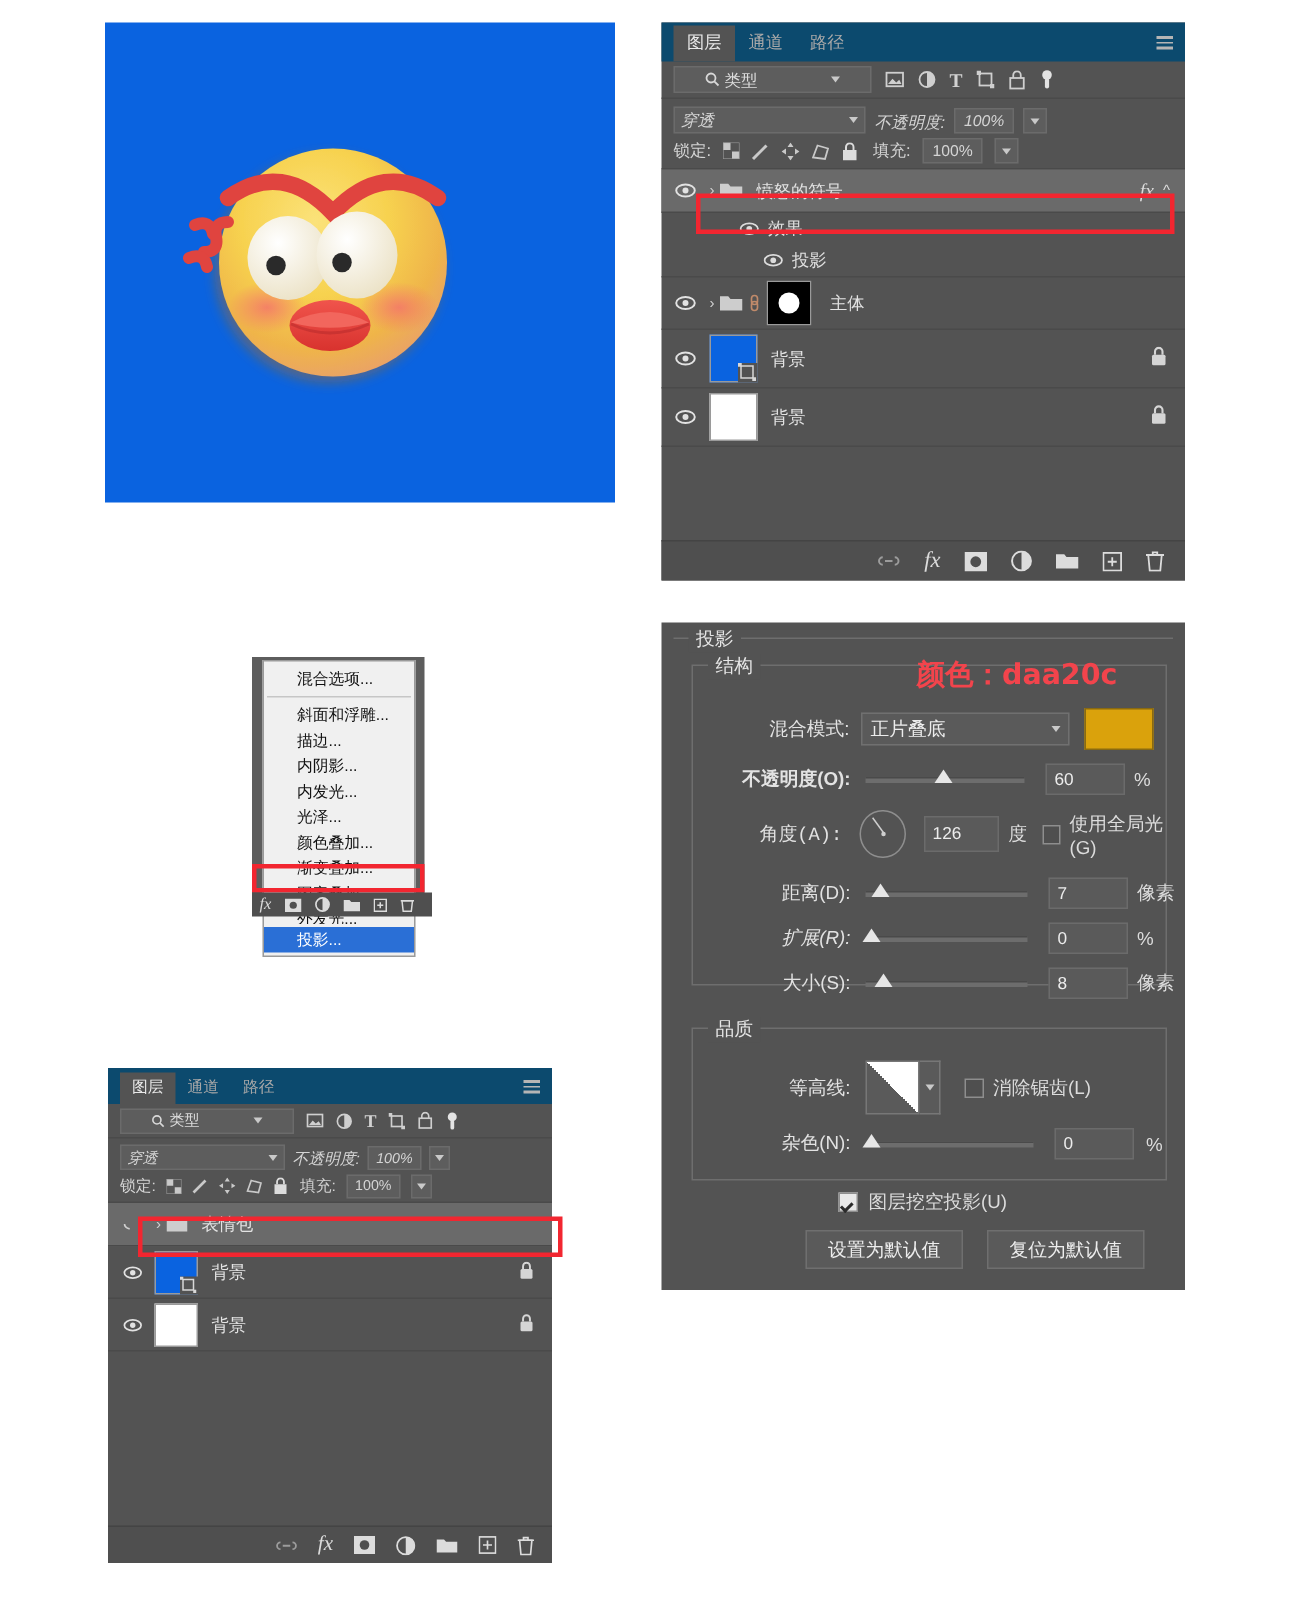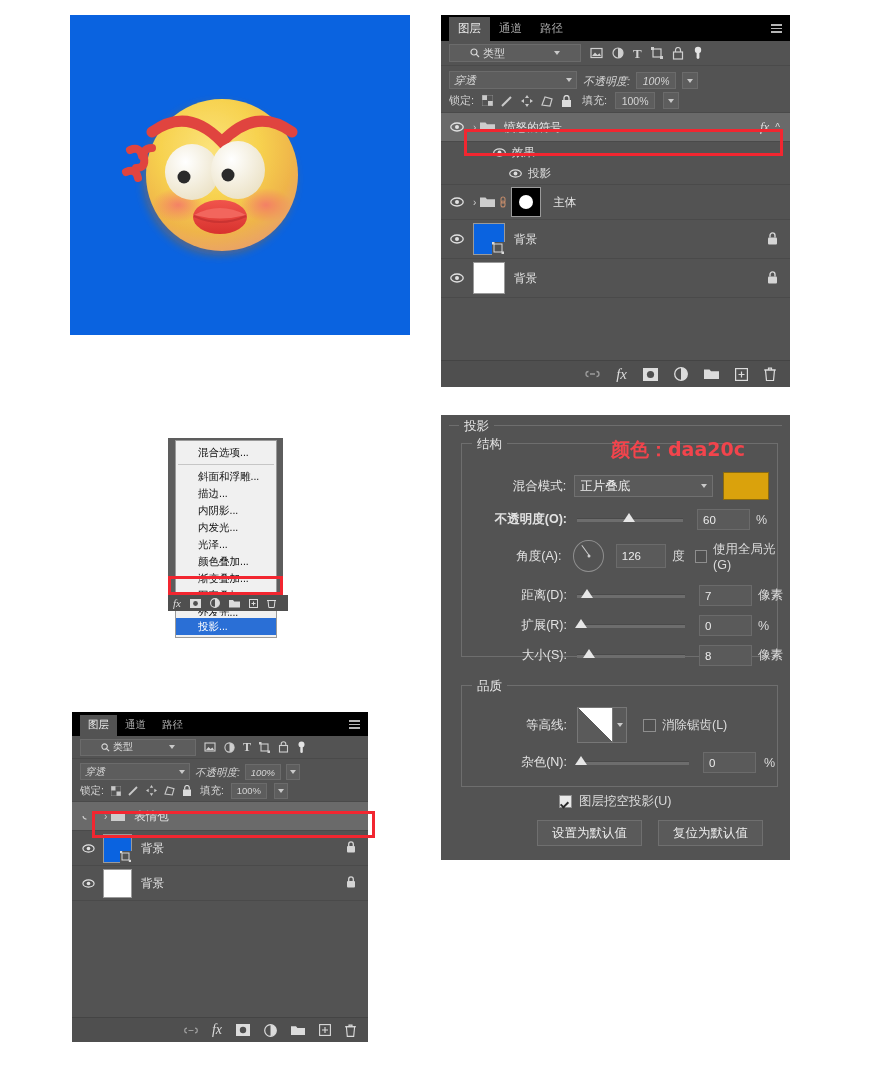--- a/index.html
+++ b/index.html
@@ -5,21 +5,21 @@
   html,body{margin:0;padding:0;background:#ffffff;}
   body{
     width:870px;height:1070px;position:relative;overflow:hidden;
     font-family:"Liberation Sans","DejaVu Sans",sans-serif;
     -webkit-font-smoothing:antialiased;
   }
   .abs{position:absolute;}
 
   
   .ps-panel{background:#535353;color:#d4d4d4;font-size:11px;}
-  .ps-tabs{height:26px;background:#000000;display:flex;align-items:flex-end;padding-left:8px;position:relative;}
+  .ps-tabs{height:26px;background:#0c4a6e;display:flex;align-items:flex-end;padding-left:8px;position:relative;}
   .ps-tab{padding:4px 9px 5px 9px;font-size:11.5px;color:#a8a8a8;}
   .ps-tab.active{background:#535353;color:#e8e8e8;}
   .ps-menu-ico{position:absolute;right:8px;top:9px;width:11px;height:9px;}
   .ps-menu-ico i{display:block;height:1.5px;background:#b5b5b5;margin-bottom:2px;}
 
   .filter-row{height:24px;display:flex;align-items:center;padding:0 8px;gap:9px;border-bottom:1px solid #4a4a4a;}
   .kind-sel{display:flex;align-items:center;background:#5d5d5d;border:1px solid #6b6b6b;height:16px;width:90px;
             padding:0 20px;font-size:11px;color:#dcdcdc;justify-content:space-between;}
   .kind-sel .lbl{display:flex;align-items:center;gap:3px;}
   .caret{width:0;height:0;border-left:3.5px solid transparent;border-right:3.5px solid transparent;border-top:4px solid #c9c9c9;}
@@ -412,21 +412,21 @@
       <div class="slider"></div>
         <span class="knob" style="left:46px;"></span>
     </div>
     <div class="num" style="width:46px;margin-left:14px;">
         <span>60</span>
       </div>
     <span style="margin-left:6px;">%</span>
   </div>
 
   <div class="d-row" style="left:28px;top:125px;width:320px;">
-    <span class="d-lbl" style="width:98px;">角度(A):</span>
+    <span class="d-lbl" style="width:98px;font-family:Liberation Mono, monospace;">角度(A):</span>
     <div class="angle-dial" style="margin-left:12px;">
         <span class="hand"></span>
         <span class="dot"></span>
       </div>
     <div class="num" style="width:46px;margin-left:12px;height:22px;">
         <span>126</span>
       </div>
     <span style="margin-left:6px;">度</span>
     <span class="cbx" style="margin-left:10px;"></span>
     <span style="margin-left:6px;">使用全局光(G)</span>
@@ -438,21 +438,21 @@
       <div class="slider"></div>
         <span class="knob" style="left:4px;"></span>
     </div>
     <div class="num" style="width:46px;margin-left:14px;">
         <span>7</span>
       </div>
     <span style="margin-left:6px;">像素</span>
   </div>
 
   <div class="d-row" style="left:28px;top:200px;width:320px;">
-    <span class="d-lbl" style="width:98px;">扩展(R):</span>
+    <span class="d-lbl" style="width:98px;font-style:italic;">扩展(R):</span>
     <div style="width:108px;margin-left:10px;position:relative;">
       <div class="slider"></div>
         <span class="knob" style="left:-2px;"></span>
     </div>
     <div class="num" style="width:46px;margin-left:14px;">
         <span>0</span>
       </div>
     <span style="margin-left:6px;">%</span>
   </div>
 

